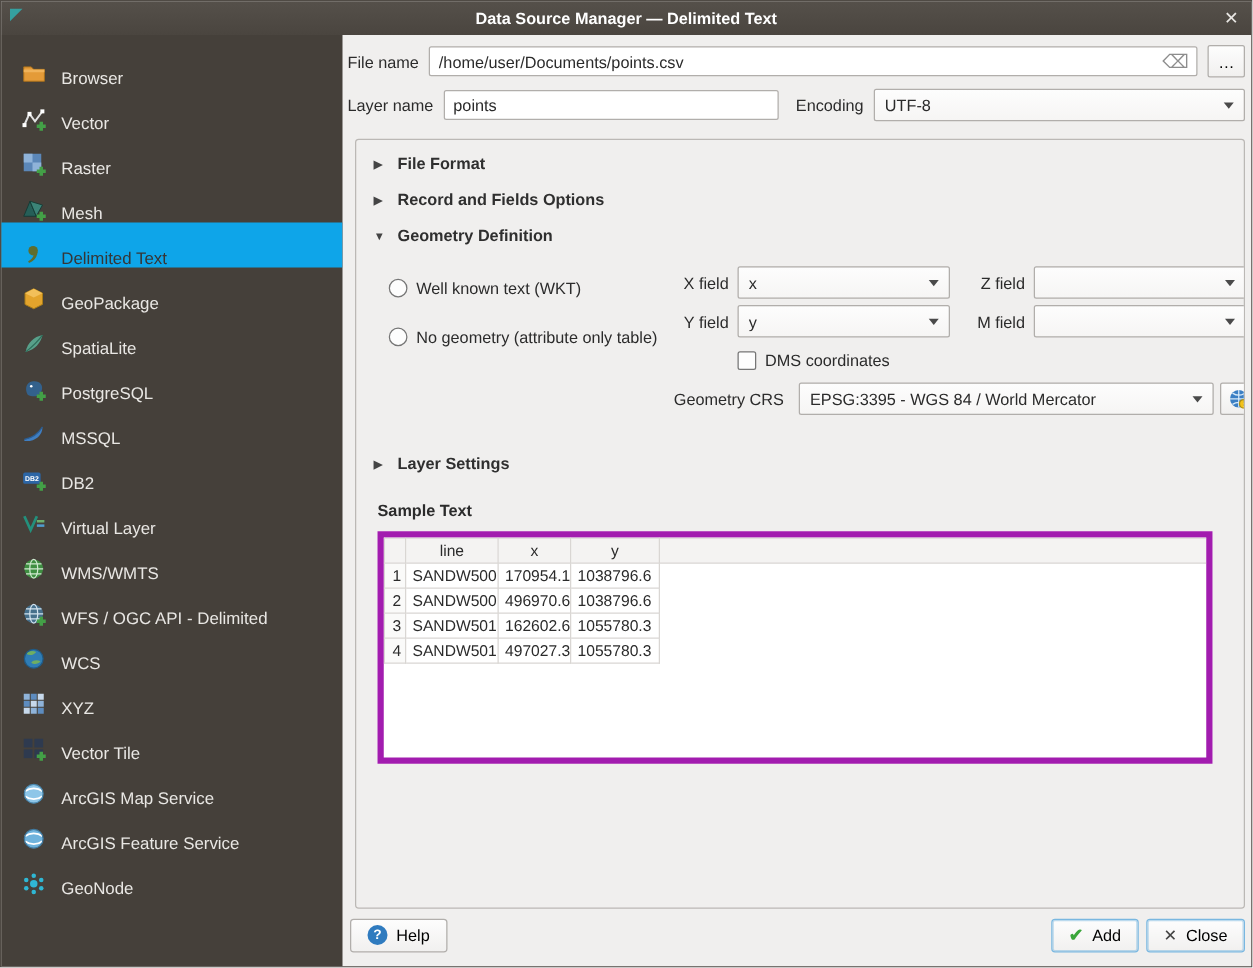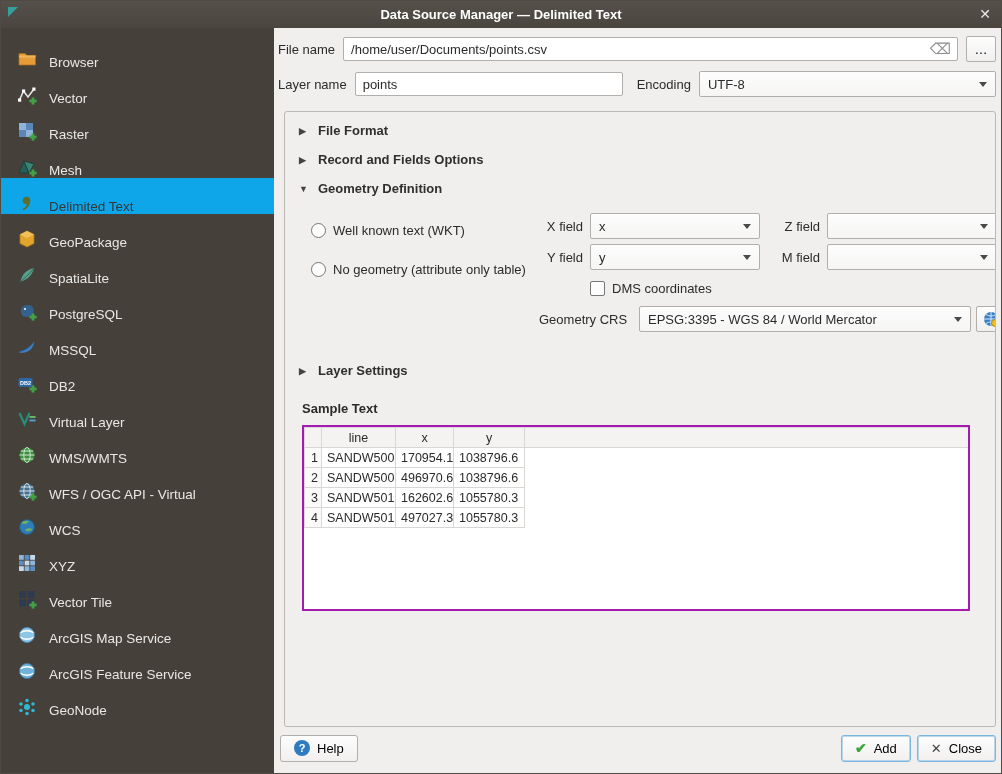--- a/index.html
+++ b/index.html
@@ -65,21 +65,21 @@
   .fl2 { width:48px; text-align:right; margin:0 7px 0 12px; white-space:nowrap; }
   .combo.w170 { width:170px; }
   .dms-row { padding-left:51px; gap:7px; display:flex; align-items:center; }
   .crs-lbl { width:80px; text-align:right; margin-right:20px; white-space:nowrap; }
   .combo.crs { width:332px; margin-right:5px; }
   .btn-crs { width:29px; height:26px; border:1px solid #b1aeab; border-radius:2px;
     background:linear-gradient(#fdfdfd,#f0efee); display:flex; align-items:center; justify-content:center; }
   
   .sample-title { font-weight:bold; margin:16px 0 9px 5px; }
   .table-frame { margin:0 13px 0 5px; height:186px; background:#fff;
-    border:2px solid #a21caf; overflow:hidden; }
+    border:5px solid #a21caf; overflow:hidden; }
   table { border-collapse:collapse; width:100%; font-size:12.5px; table-layout:fixed; }
   th, td { border:1px solid #d9d6d3; height:20px; padding:0 5px; white-space:nowrap;
     overflow:hidden; font-weight:normal; text-align:left; }
   th { background:#f4f3f2; text-align:center; }
   td.rownum { background:#fafaf9; text-align:right; padding-right:3px; }
   .c-num { width:17px; } .c-line { width:74px; } .c-x { width:58px; } .c-y { width:71px; }
   th.filler { border-left:none; border-right:none; }
   td.filler { border:none; background:#fff; }
   
   .footer { height:46px; flex:none; display:flex; align-items:center; gap:6px; padding:0 0 4px 2px; }
@@ -266,21 +266,21 @@
               <ellipse cx="10" cy="10" rx="3.2" ry="7.5" fill="none" stroke="#d3e3ee"></ellipse>
               <line x1="2.5" y1="10" x2="17.5" y2="10" stroke="#d3e3ee"></line>
               <line x1="3.8" y1="6" x2="16.2" y2="6" stroke="#d3e3ee"></line>
               <line x1="3.8" y1="14" x2="16.2" y2="14" stroke="#d3e3ee"></line>
               <g fill="#43a047">
                 <rect x="12.4" y="14.6" width="7.2" height="2.8"></rect>
                 <rect x="14.6" y="12.4" width="2.8" height="7.2"></rect>
               </g>
             </svg>
         </span>
-        <span>WFS / OGC API - Virtual</span>
+        <span>WFS / OGC API - Delimited</span>
       </div>
 
       <div class="side-item">
         <span class="si">
           <svg width="20" height="20" viewBox="0 0 20 20">
               <circle cx="10" cy="10" r="7.5" fill="#2f7db5"></circle>
               <path d="M4 6 C7 8 10 7 12 4.5 C9 3 5.5 3.8 4 6 Z" fill="#6fae62"></path>
               <path d="M8 13 C10 15 13.5 14.5 15.5 12 C13 10.5 9.5 11 8 13 Z" fill="#6fae62"></path>
               <circle cx="10" cy="10" r="7.5" fill="none" stroke="#205a85"></circle>
             </svg>

